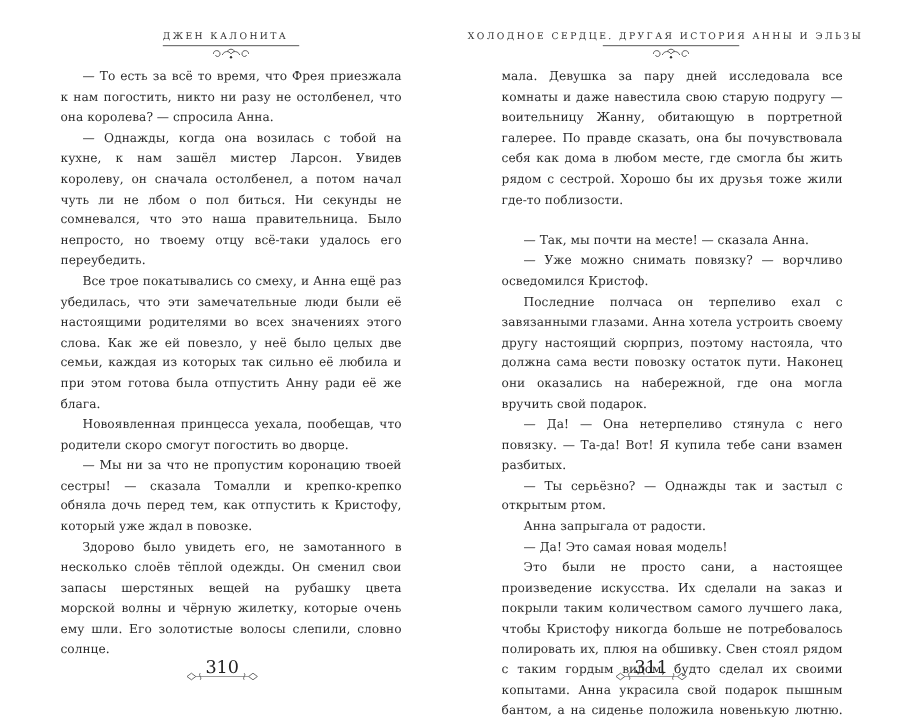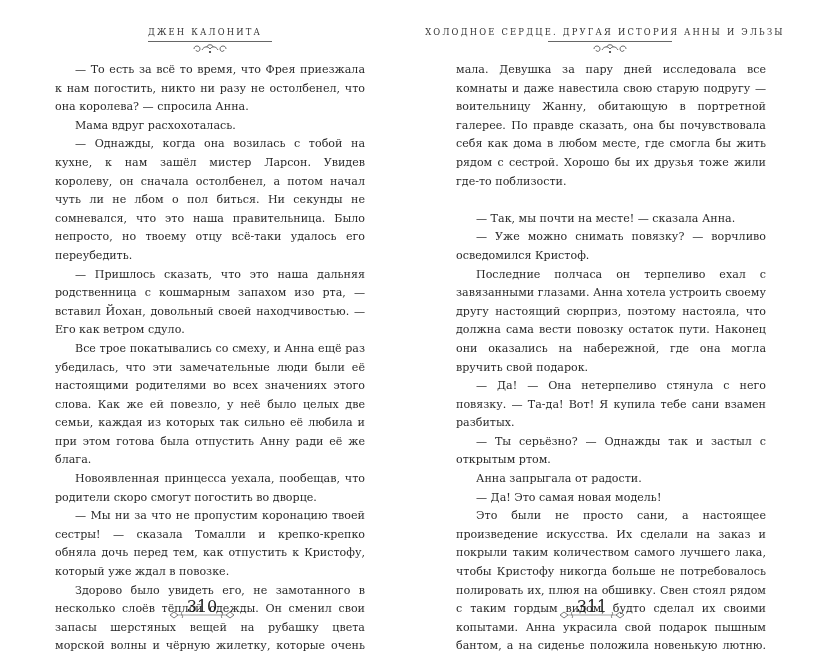--- a/index.html
+++ b/index.html
@@ -37,23 +37,21 @@
 
 <div class="page left">
   <div class="running-head">ДЖЕН КАЛОНИТА</div>
   <div class="head-rule"></div>
   <svg class="ornament" viewBox="0 0 40 12">
     <path d="M4 6 C4 2,10 2,10 6 C10 9,6 9,6 7 M36 6 C36 2,30 2,30 6 C30 9,34 9,34 7 M12 7 C14 3,18 3,20 6 C22 3,26 3,28 7 M17 4 C17 1,23 1,23 4" fill="none" stroke="#555" stroke-width="0.9"></path>
     <circle cx="20" cy="9" r="1.1" fill="#333"></circle>
   </svg>
   <div class="text">
     <p>— То есть за всё то время, что Фрея приезжала к нам погостить, никто ни разу не остолбенел, что она королева? — спросила Анна.</p>
-    <p>Мама вдруг расхохоталась.</p>
     <p>— Однажды, когда она возилась с тобой на кухне, к нам зашёл мистер Ларсон. Увидев королеву, он сначала остолбенел, а потом начал чуть ли не лбом о пол биться. Ни секунды не сомневался, что это наша правительница. Было непросто, но твоему отцу всё-таки удалось его переубедить.</p>
-    <p>— Пришлось сказать, что это наша дальняя родственница с кошмарным запахом изо рта, — вставил Йохан, довольный своей находчивостью. — Его как ветром сдуло.</p>
     <p>Все трое покатывались со смеху, и Анна ещё раз убедилась, что эти замечательные люди были её настоящими родителями во всех значениях этого слова. Как же ей повезло, у неё было целых две семьи, каждая из которых так сильно её любила и при этом готова была отпустить Анну ради её же блага.</p>
     <p>Новоявленная принцесса уехала, пообещав, что родители скоро смогут погостить во дворце.</p>
     <p>— Мы ни за что не пропустим коронацию твоей сестры! — сказала Томалли и крепко-крепко обняла дочь перед тем, как отпустить к Кристофу, который уже ждал в повозке.</p>
     <p>Здорово было увидеть его, не замотанного в несколько слоёв тёплой одежды. Он сменил свои запасы шерстяных вещей на рубашку цвета морской волны и чёрную жилетку, которые очень ему шли. Его золотистые волосы слепили, словно солнце.</p>
 
   </div>
   <div class="folio">310</div>
   <svg class="folio-orn" viewBox="0 0 66 12">
     <path d="M1 6 L5 3 L9 6 L5 9 Z M57 6 L61 3 L65 6 L61 9 Z" fill="none" stroke="#555" stroke-width="0.8"></path>
     <path d="M9 6 H57" stroke="#666" stroke-width="0.6"></path>

